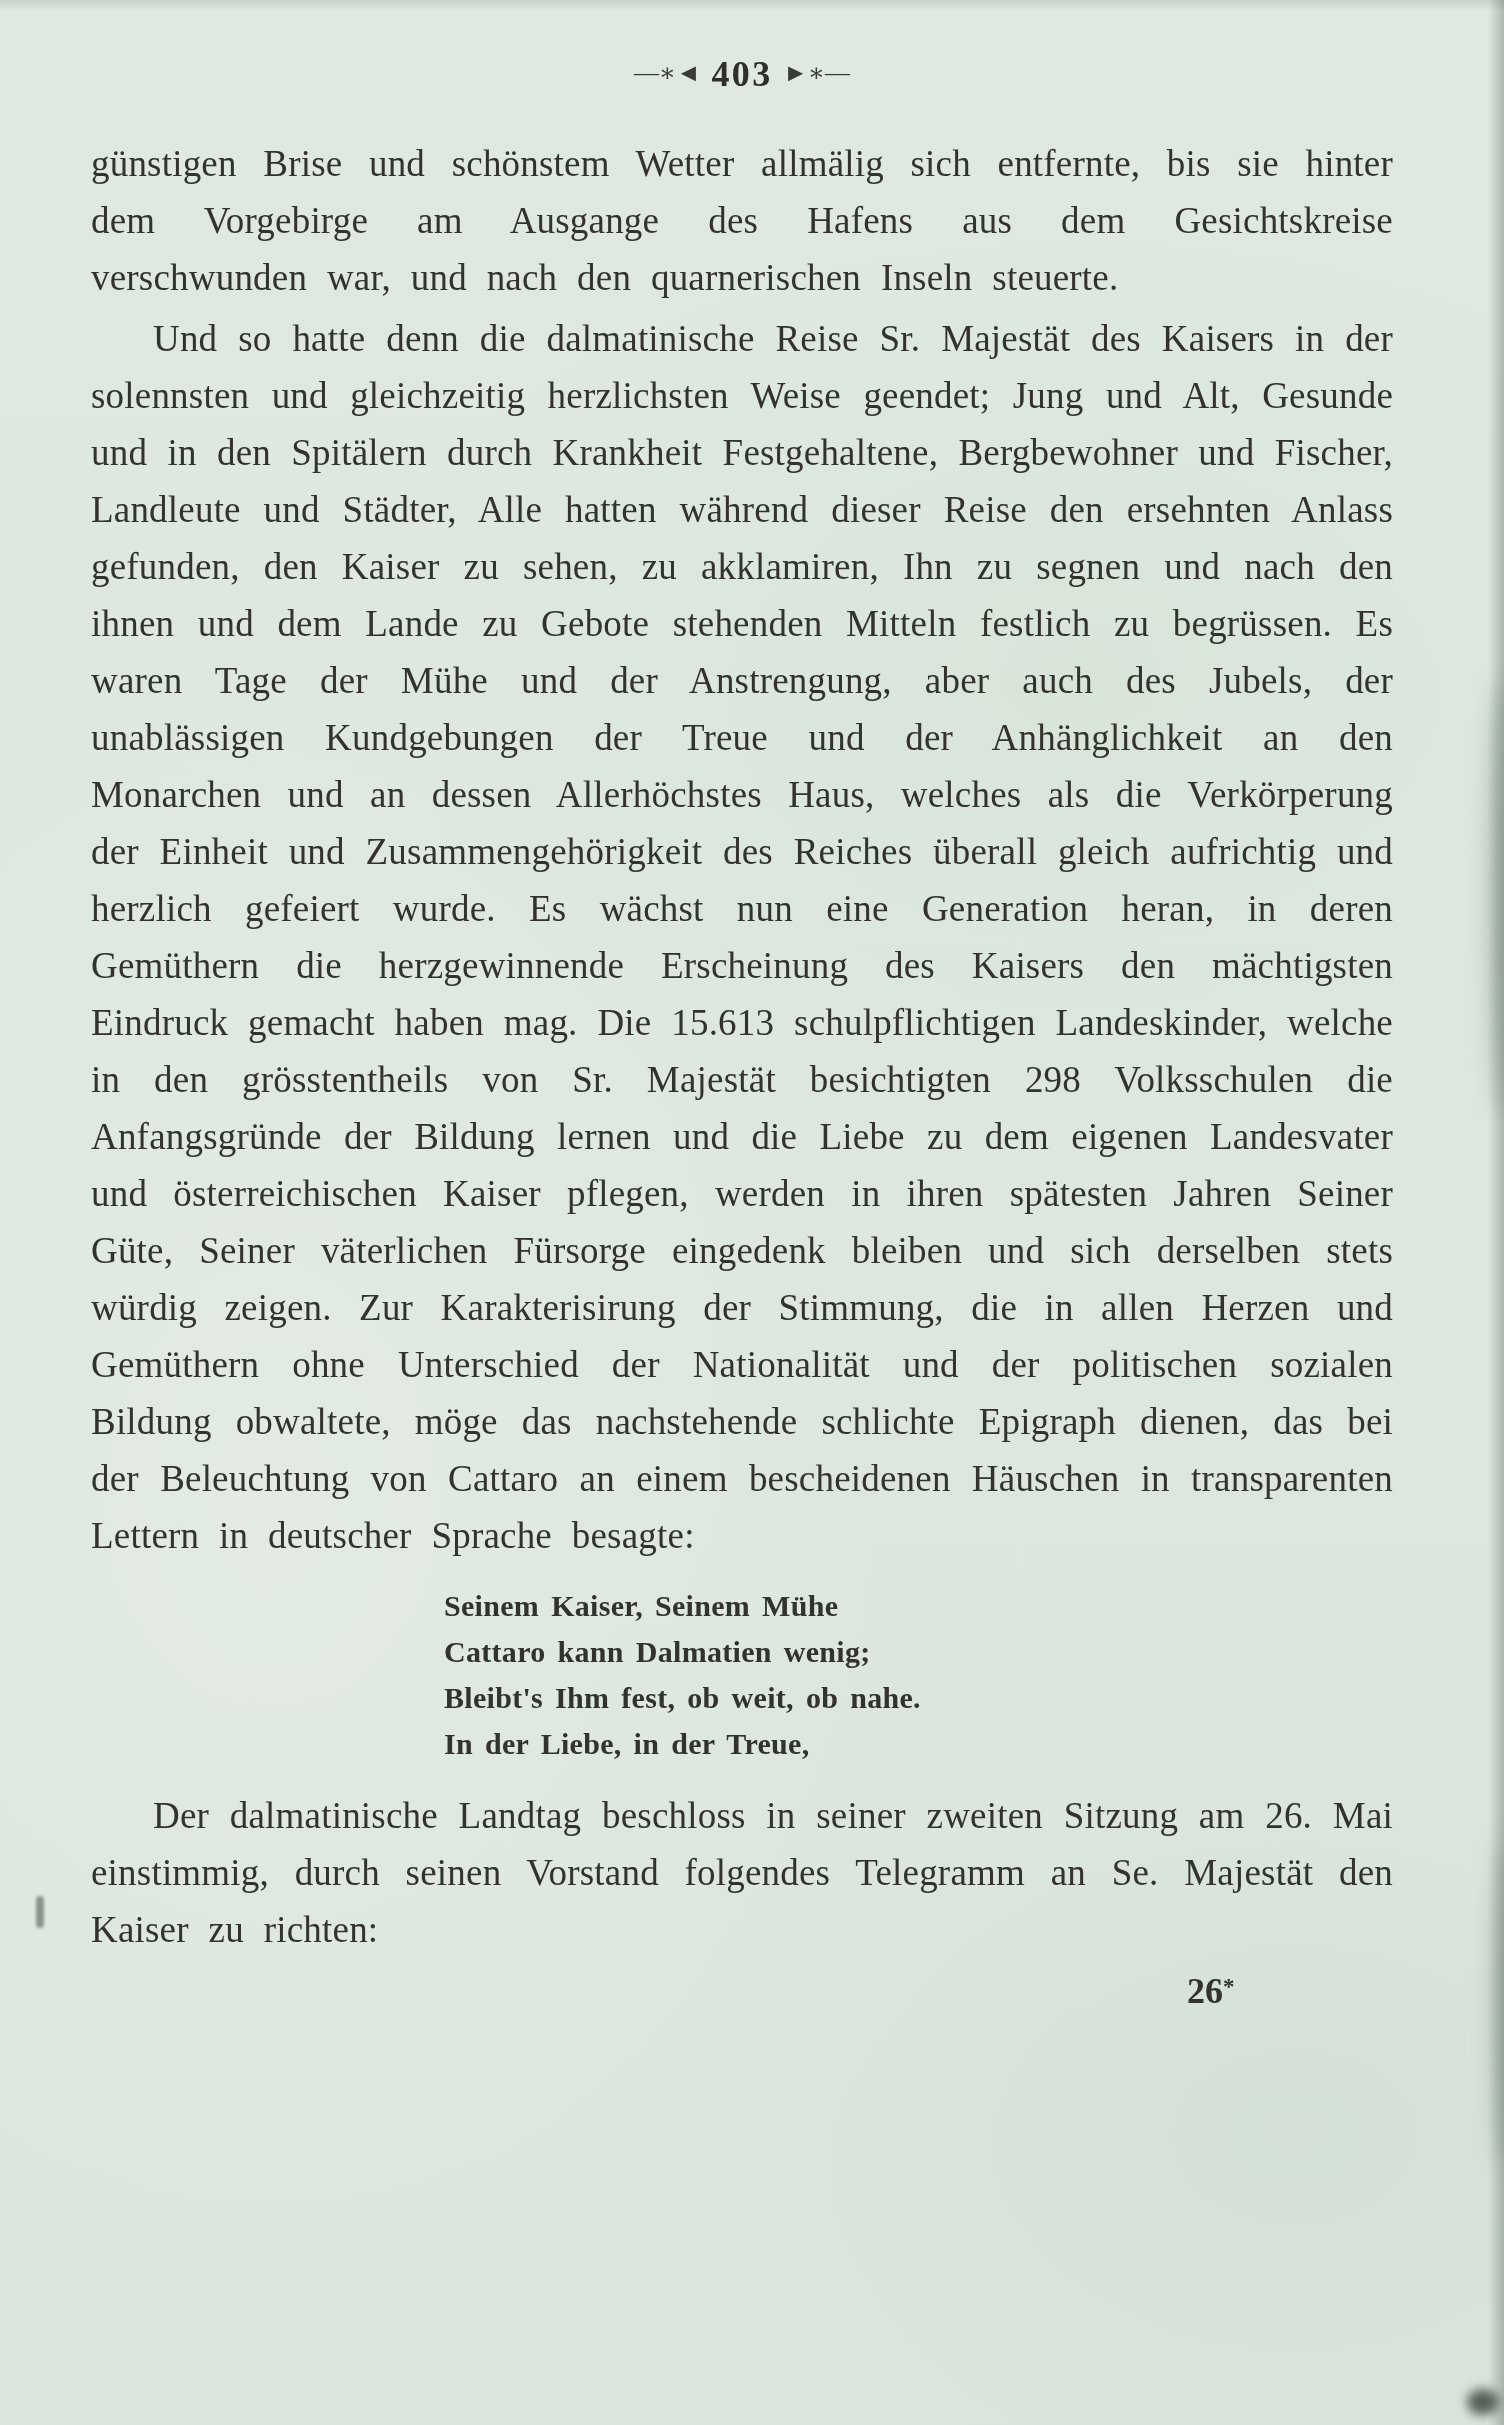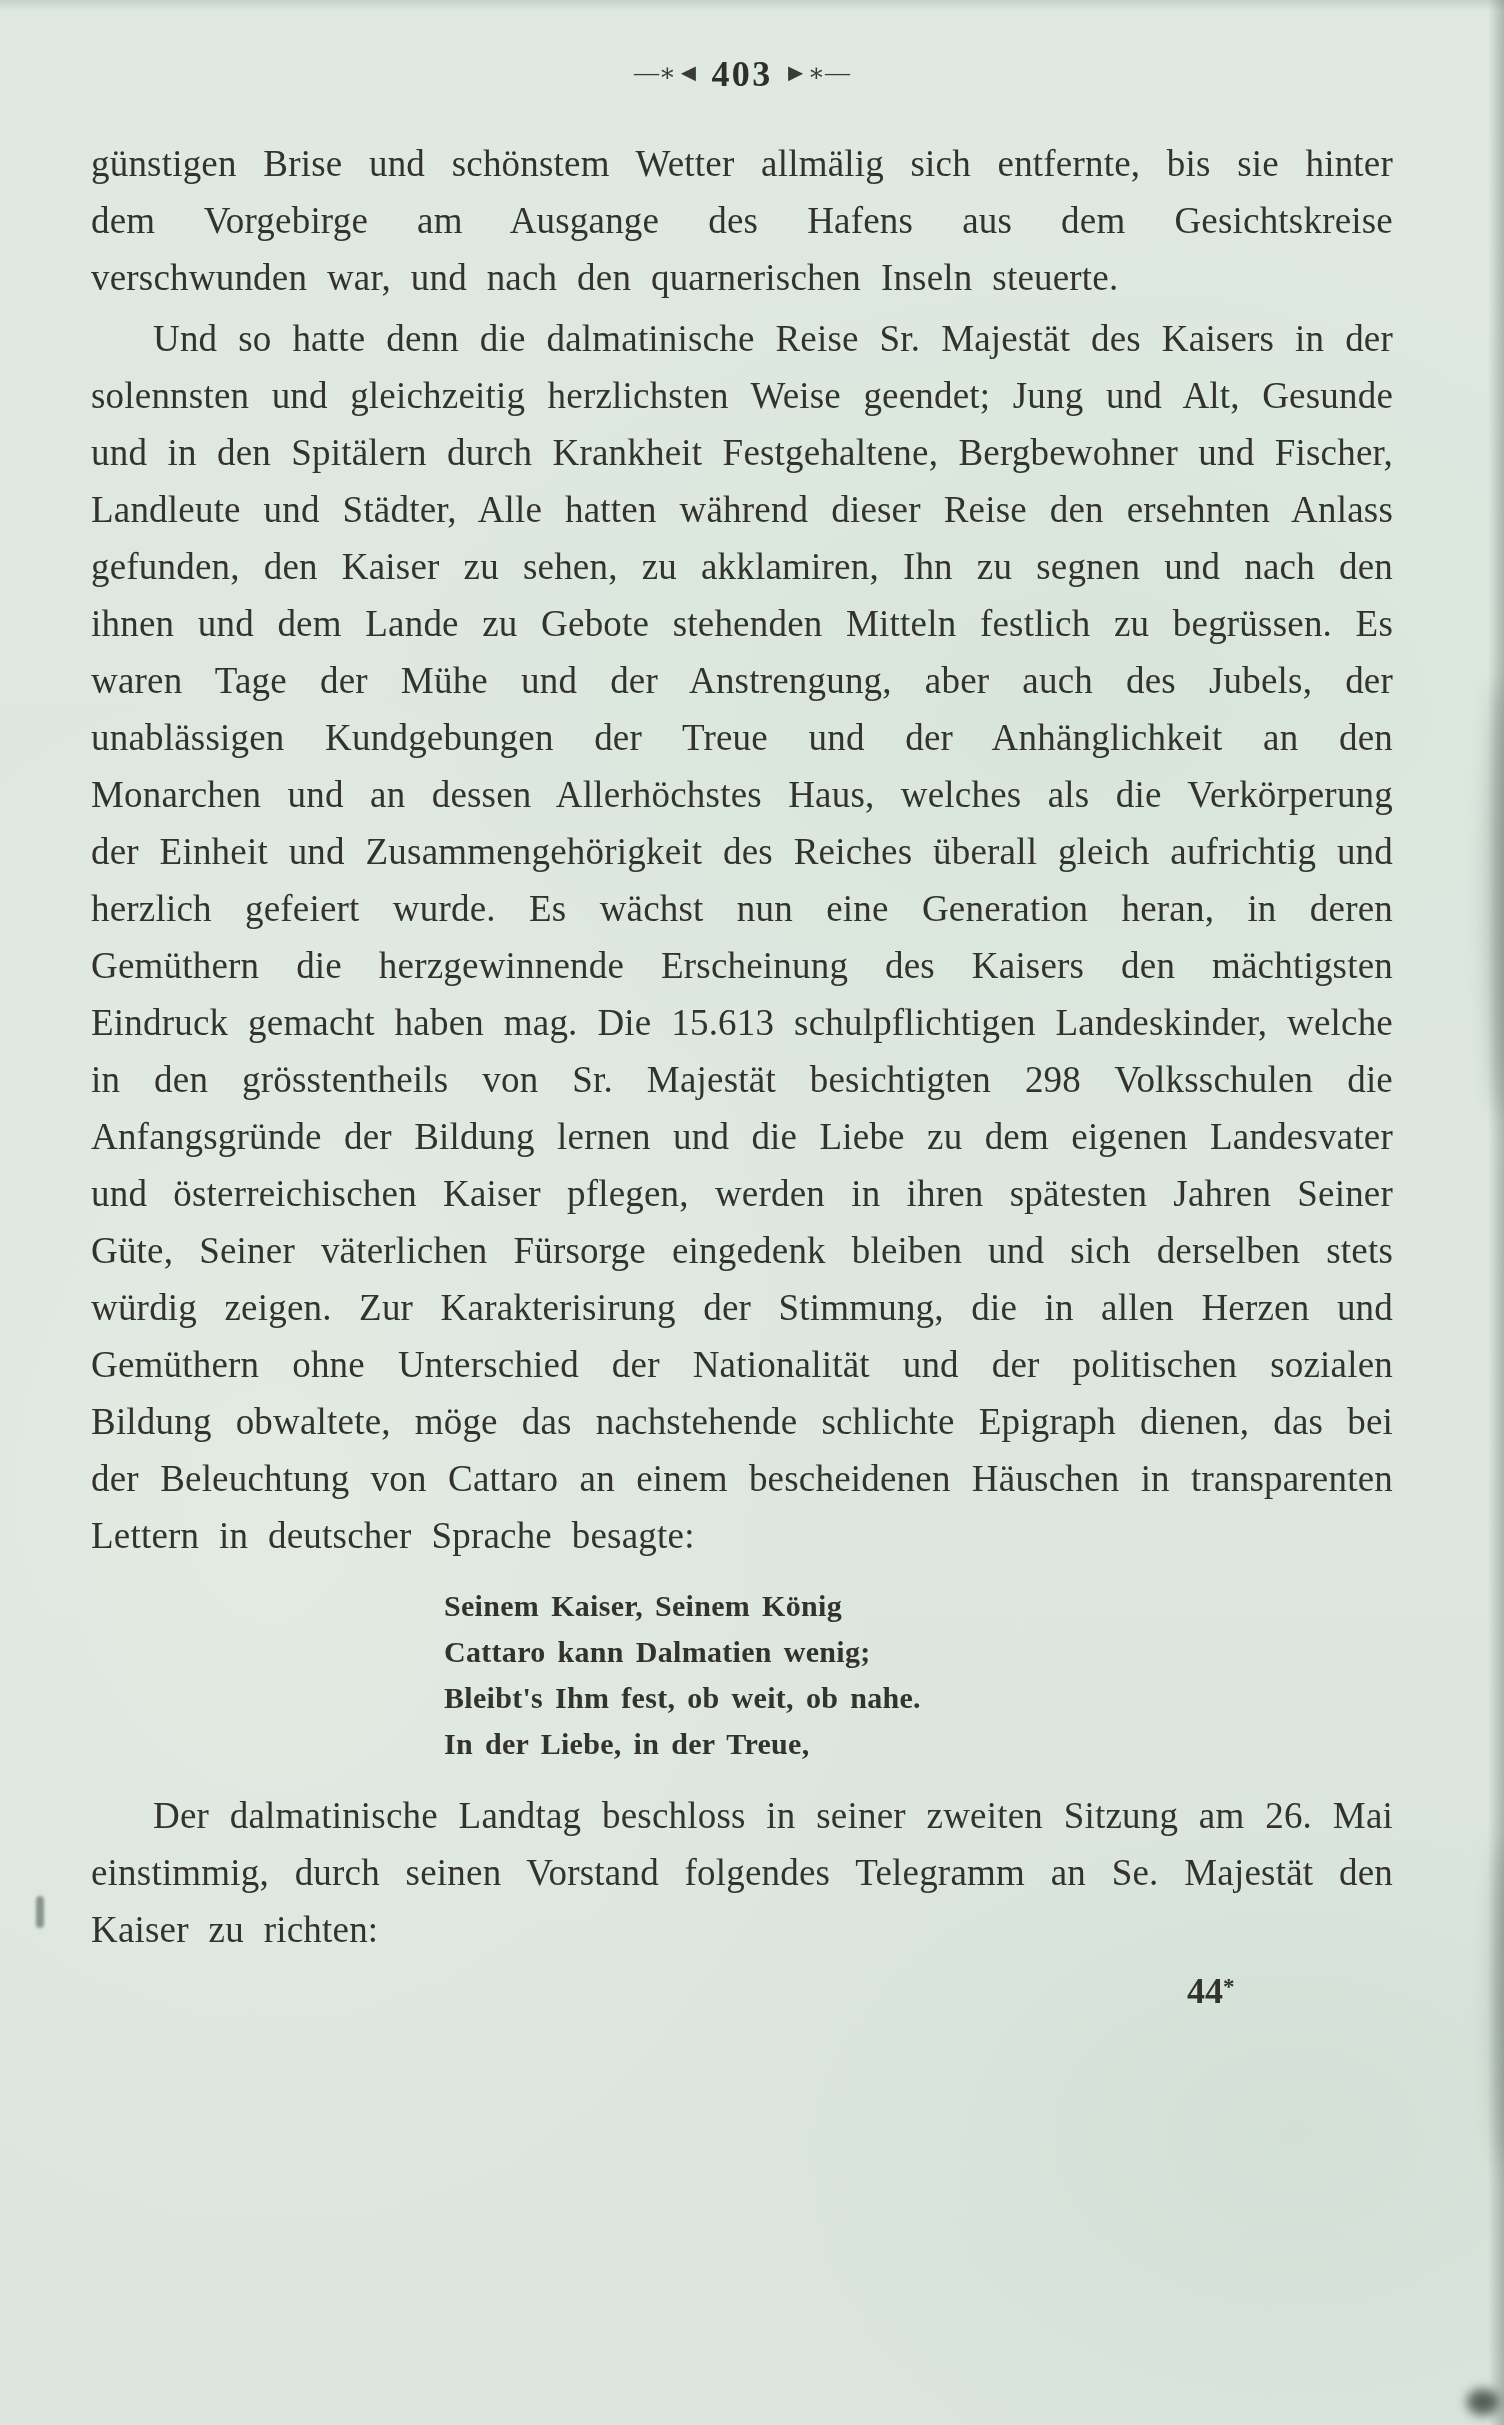--- a/index.html
+++ b/index.html
@@ -108,30 +108,30 @@
 
     <div class="header">
       <span class="ornament">—∗◄</span><span class="pagenum">403</span><span class="ornament">►∗—</span>
     </div>
 
     <p class="para">günstigen Brise und schönstem Wetter allmälig sich entfernte, bis sie hinter dem Vorgebirge am Ausgange des Hafens aus dem Gesichtskreise verschwunden war, und nach den quarnerischen Inseln steuerte.</p>
 
     <p class="para indent">Und so hatte denn die dalmatinische Reise Sr. Majestät des Kaisers in der solennsten und gleichzeitig herzlichsten Weise geendet; Jung und Alt, Gesunde und in den Spitälern durch Krankheit Festgehaltene, Bergbewohner und Fischer, Landleute und Städter, Alle hatten während dieser Reise den ersehnten Anlass gefunden, den Kaiser zu sehen, zu akklamiren, Ihn zu segnen und nach den ihnen und dem Lande zu Gebote stehenden Mitteln festlich zu begrüssen. Es waren Tage der Mühe und der Anstrengung, aber auch des Jubels, der unablässigen Kundgebungen der Treue und der Anhänglichkeit an den Monarchen und an dessen Allerhöchstes Haus, welches als die Verkörperung der Einheit und Zusammengehörigkeit des Reiches überall gleich aufrichtig und herzlich gefeiert wurde. Es wächst nun eine Generation heran, in deren Gemüthern die herzgewinnende Erscheinung des Kaisers den mächtigsten Eindruck gemacht haben mag. Die 15.613 schulpflichtigen Landeskinder, welche in den grösstentheils von Sr. Majestät besichtigten 298 Volksschulen die Anfangsgründe der Bildung lernen und die Liebe zu dem eigenen Landesvater und österreichischen Kaiser pflegen, werden in ihren spätesten Jahren Seiner Güte, Seiner väterlichen Fürsorge eingedenk bleiben und sich derselben stets würdig zeigen. Zur Karakterisirung der Stimmung, die in allen Herzen und Gemüthern ohne Unterschied der Nationalität und der politischen sozialen Bildung obwaltete, möge das nachstehende schlichte Epigraph dienen, das bei der Beleuchtung von Cattaro an einem bescheidenen Häuschen in transparenten Lettern in deutscher Sprache besagte:</p>
 
     <div class="verse">
-      <div>Seinem Kaiser, Seinem König</div>
+      <div>Seinem Kaiser, Seinem Mühe</div>
       <div>Cattaro kann Dalmatien wenig;</div>
       <div>Bleibt's Ihm fest, ob weit, ob nahe.</div>
       <div>In der Liebe, in der Treue,</div>
     </div>
 
     <p class="para indent">Der dalmatinische Landtag beschloss in seiner zweiten Sitzung am 26. Mai einstimmig, durch seinen Vorstand folgendes Telegramm an Se. Majestät den Kaiser zu richten:</p>
 
     <div class="footer">
-      <span>44</span><span class="sig-mark">*</span>
+      <span>26</span><span class="sig-mark">*</span>
     </div>
 
   </div>
 
   <div class="scan-edge-top"></div>
   <div class="scan-edge-right"></div>
   <div class="scan-smudge-right"></div>
   <div class="scan-smudge-right2"></div>
   <div class="scan-spot-corner"></div>
   <div class="scan-dash-left"></div>

